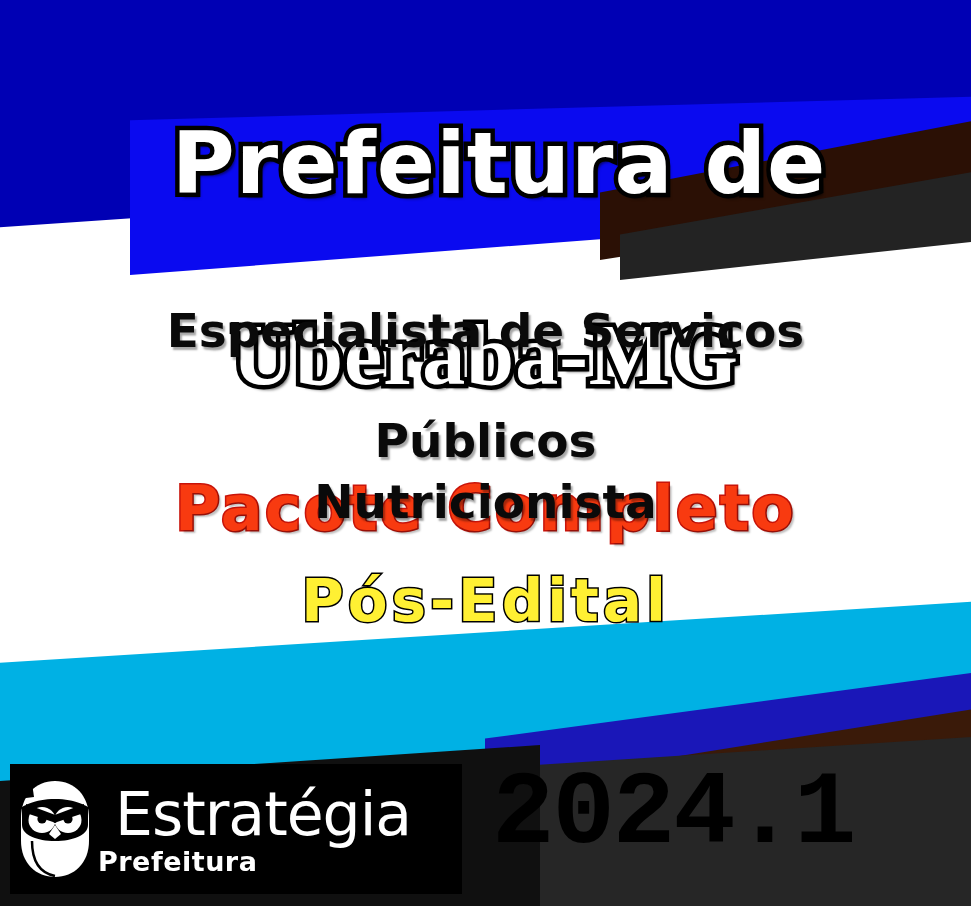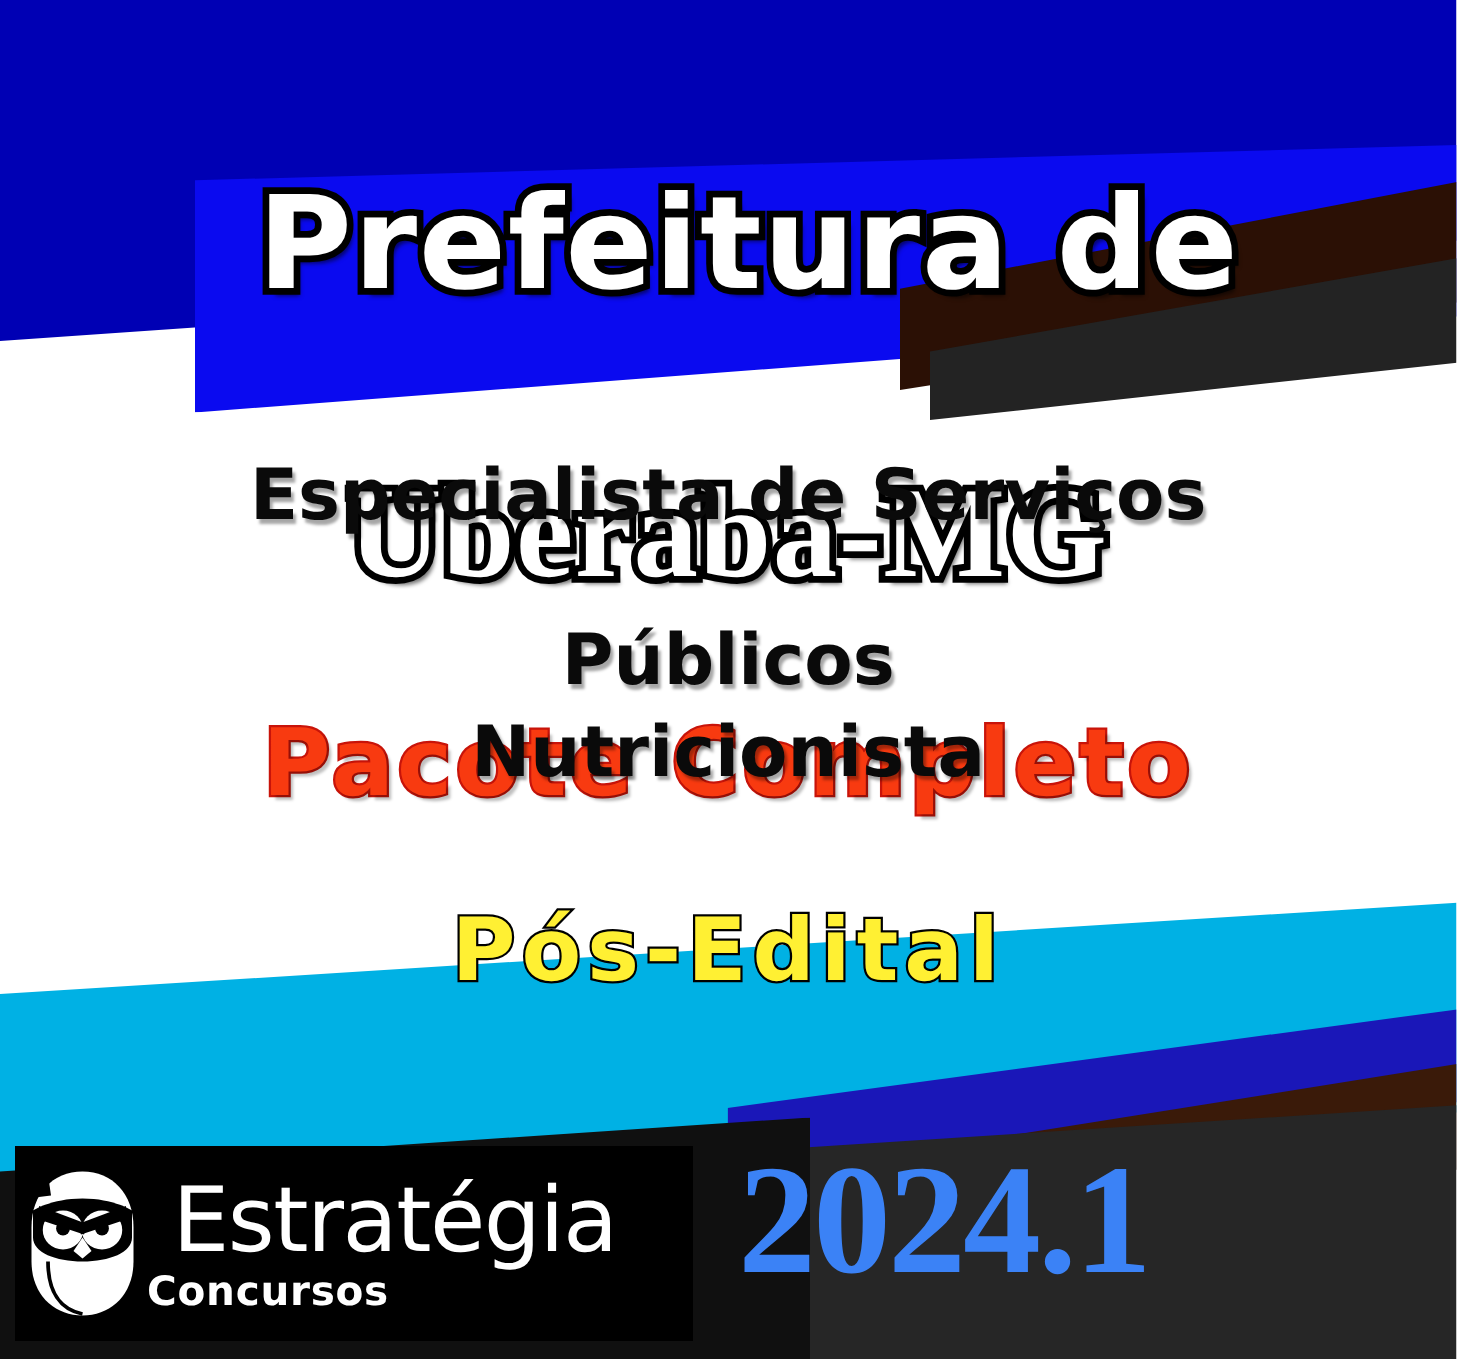--- a/index.html
+++ b/index.html
@@ -143,39 +143,39 @@
     color: #F83A10;
     font-family: "DejaVu Sans", sans-serif;
     letter-spacing: 2px;
     -webkit-text-stroke: 3px #C8140A;
     paint-order: stroke fill;
     text-shadow: 3px 3px 2px rgba(0,0,0,.25);
   }
 
   
   .posedital {
-    top: 604px;
+    top: 572px;
     font-size: 58px;
     font-weight: 700;
     color: #FFF033;
     font-family: "DejaVu Sans", sans-serif;
     letter-spacing: 4px;
     -webkit-text-stroke: 3px #000000;
     paint-order: stroke fill;
   }
 
   
   .year {
     position: absolute;
     left: 492px;
     top: 762px;
     font-size: 104px;
     font-weight: 700;
-    color: #3b82f6;
-    font-family: Liberation Serif, serif;
+    color: #000000;
+    font-family: Liberation Mono, monospace;
     letter-spacing: -2px;
     line-height: 1;
   }
 
   
   .logo-box {
     position: absolute;
     left: 10px;
     top: 764px;
     width: 452px;
@@ -265,17 +265,17 @@
       <path d="M66 27 L34 39 L36 46 L66 36 Z" fill="#000000"></path>
 
       <path d="M37 48 L43 57 L37 62 L31 57 Z" fill="#ffffff"></path>
 
       <path d="M14 64 C14 84 22 96 37 99" stroke="#000000" stroke-width="2.5" fill="none"></path>
 
       <path d="M0 22 L14 6 L16 20 Z" fill="#000000"></path>
     </svg>
     <div class="logo-words">
       <span class="logo-main">Estratégia</span>
-      <span class="logo-sub">Concursos</span>
+      <span class="logo-sub">Prefeitura</span>
     </div>
   </div>
 
 </div>
 
 </body></html>

